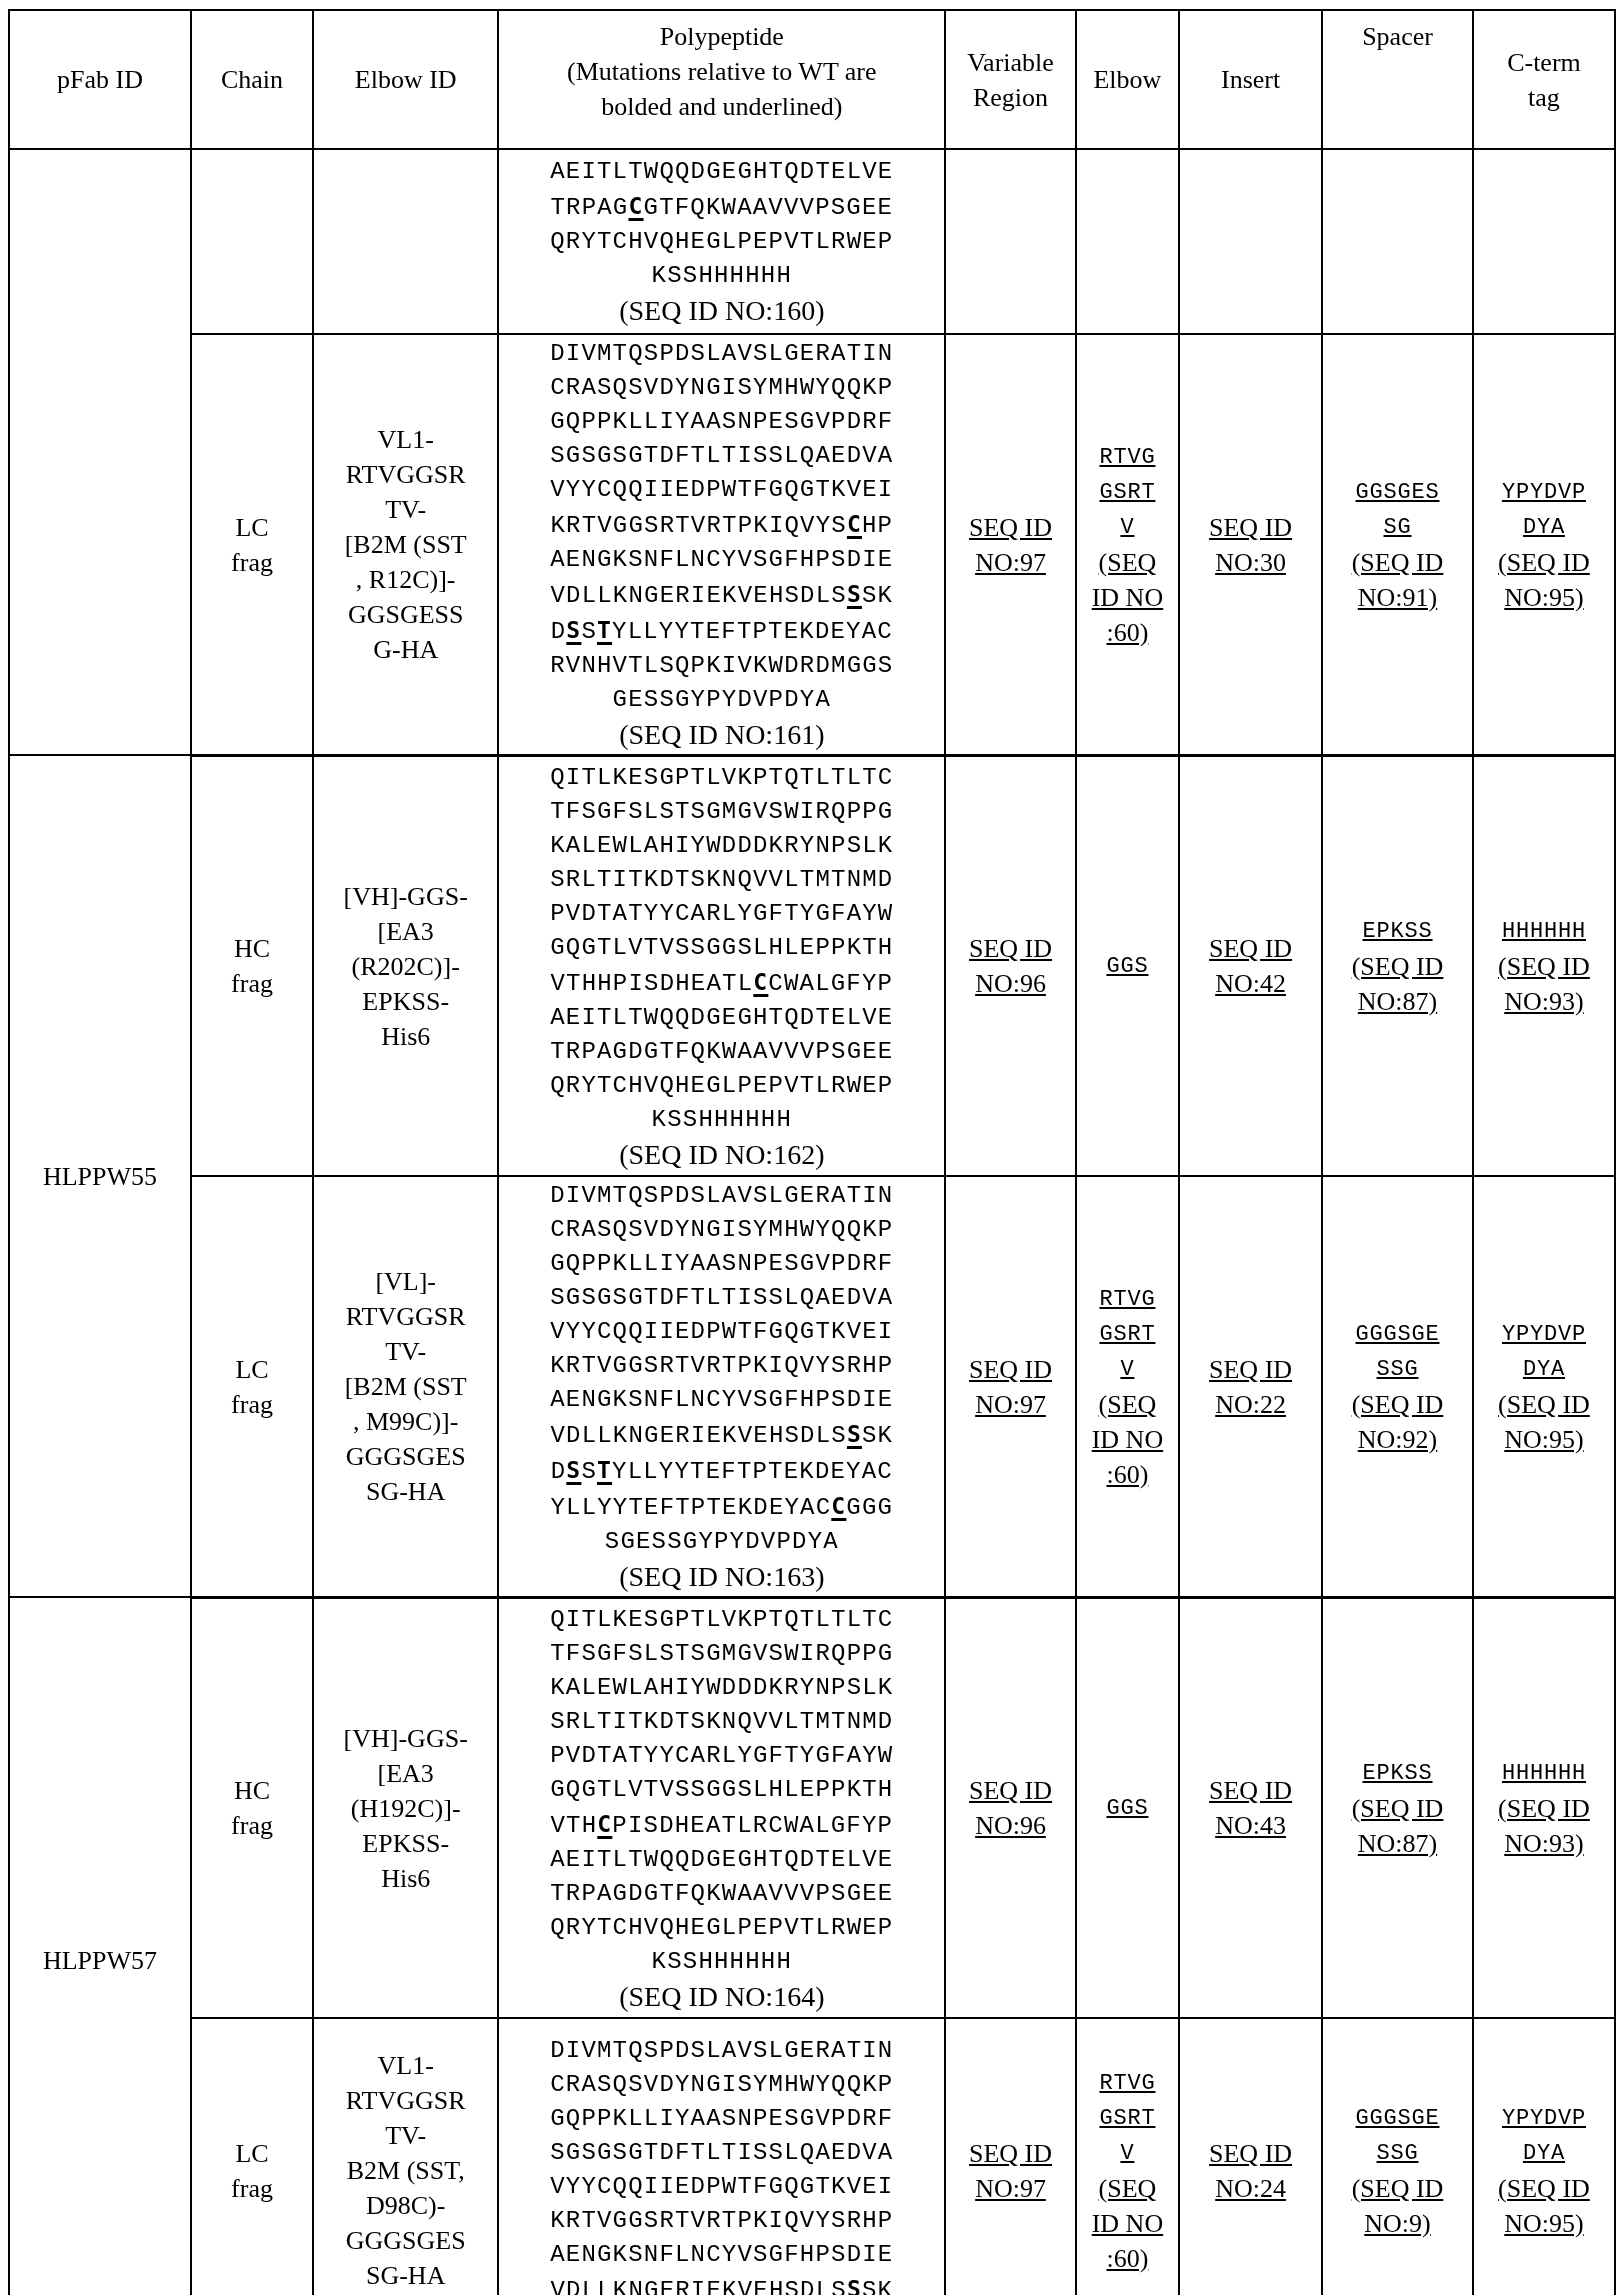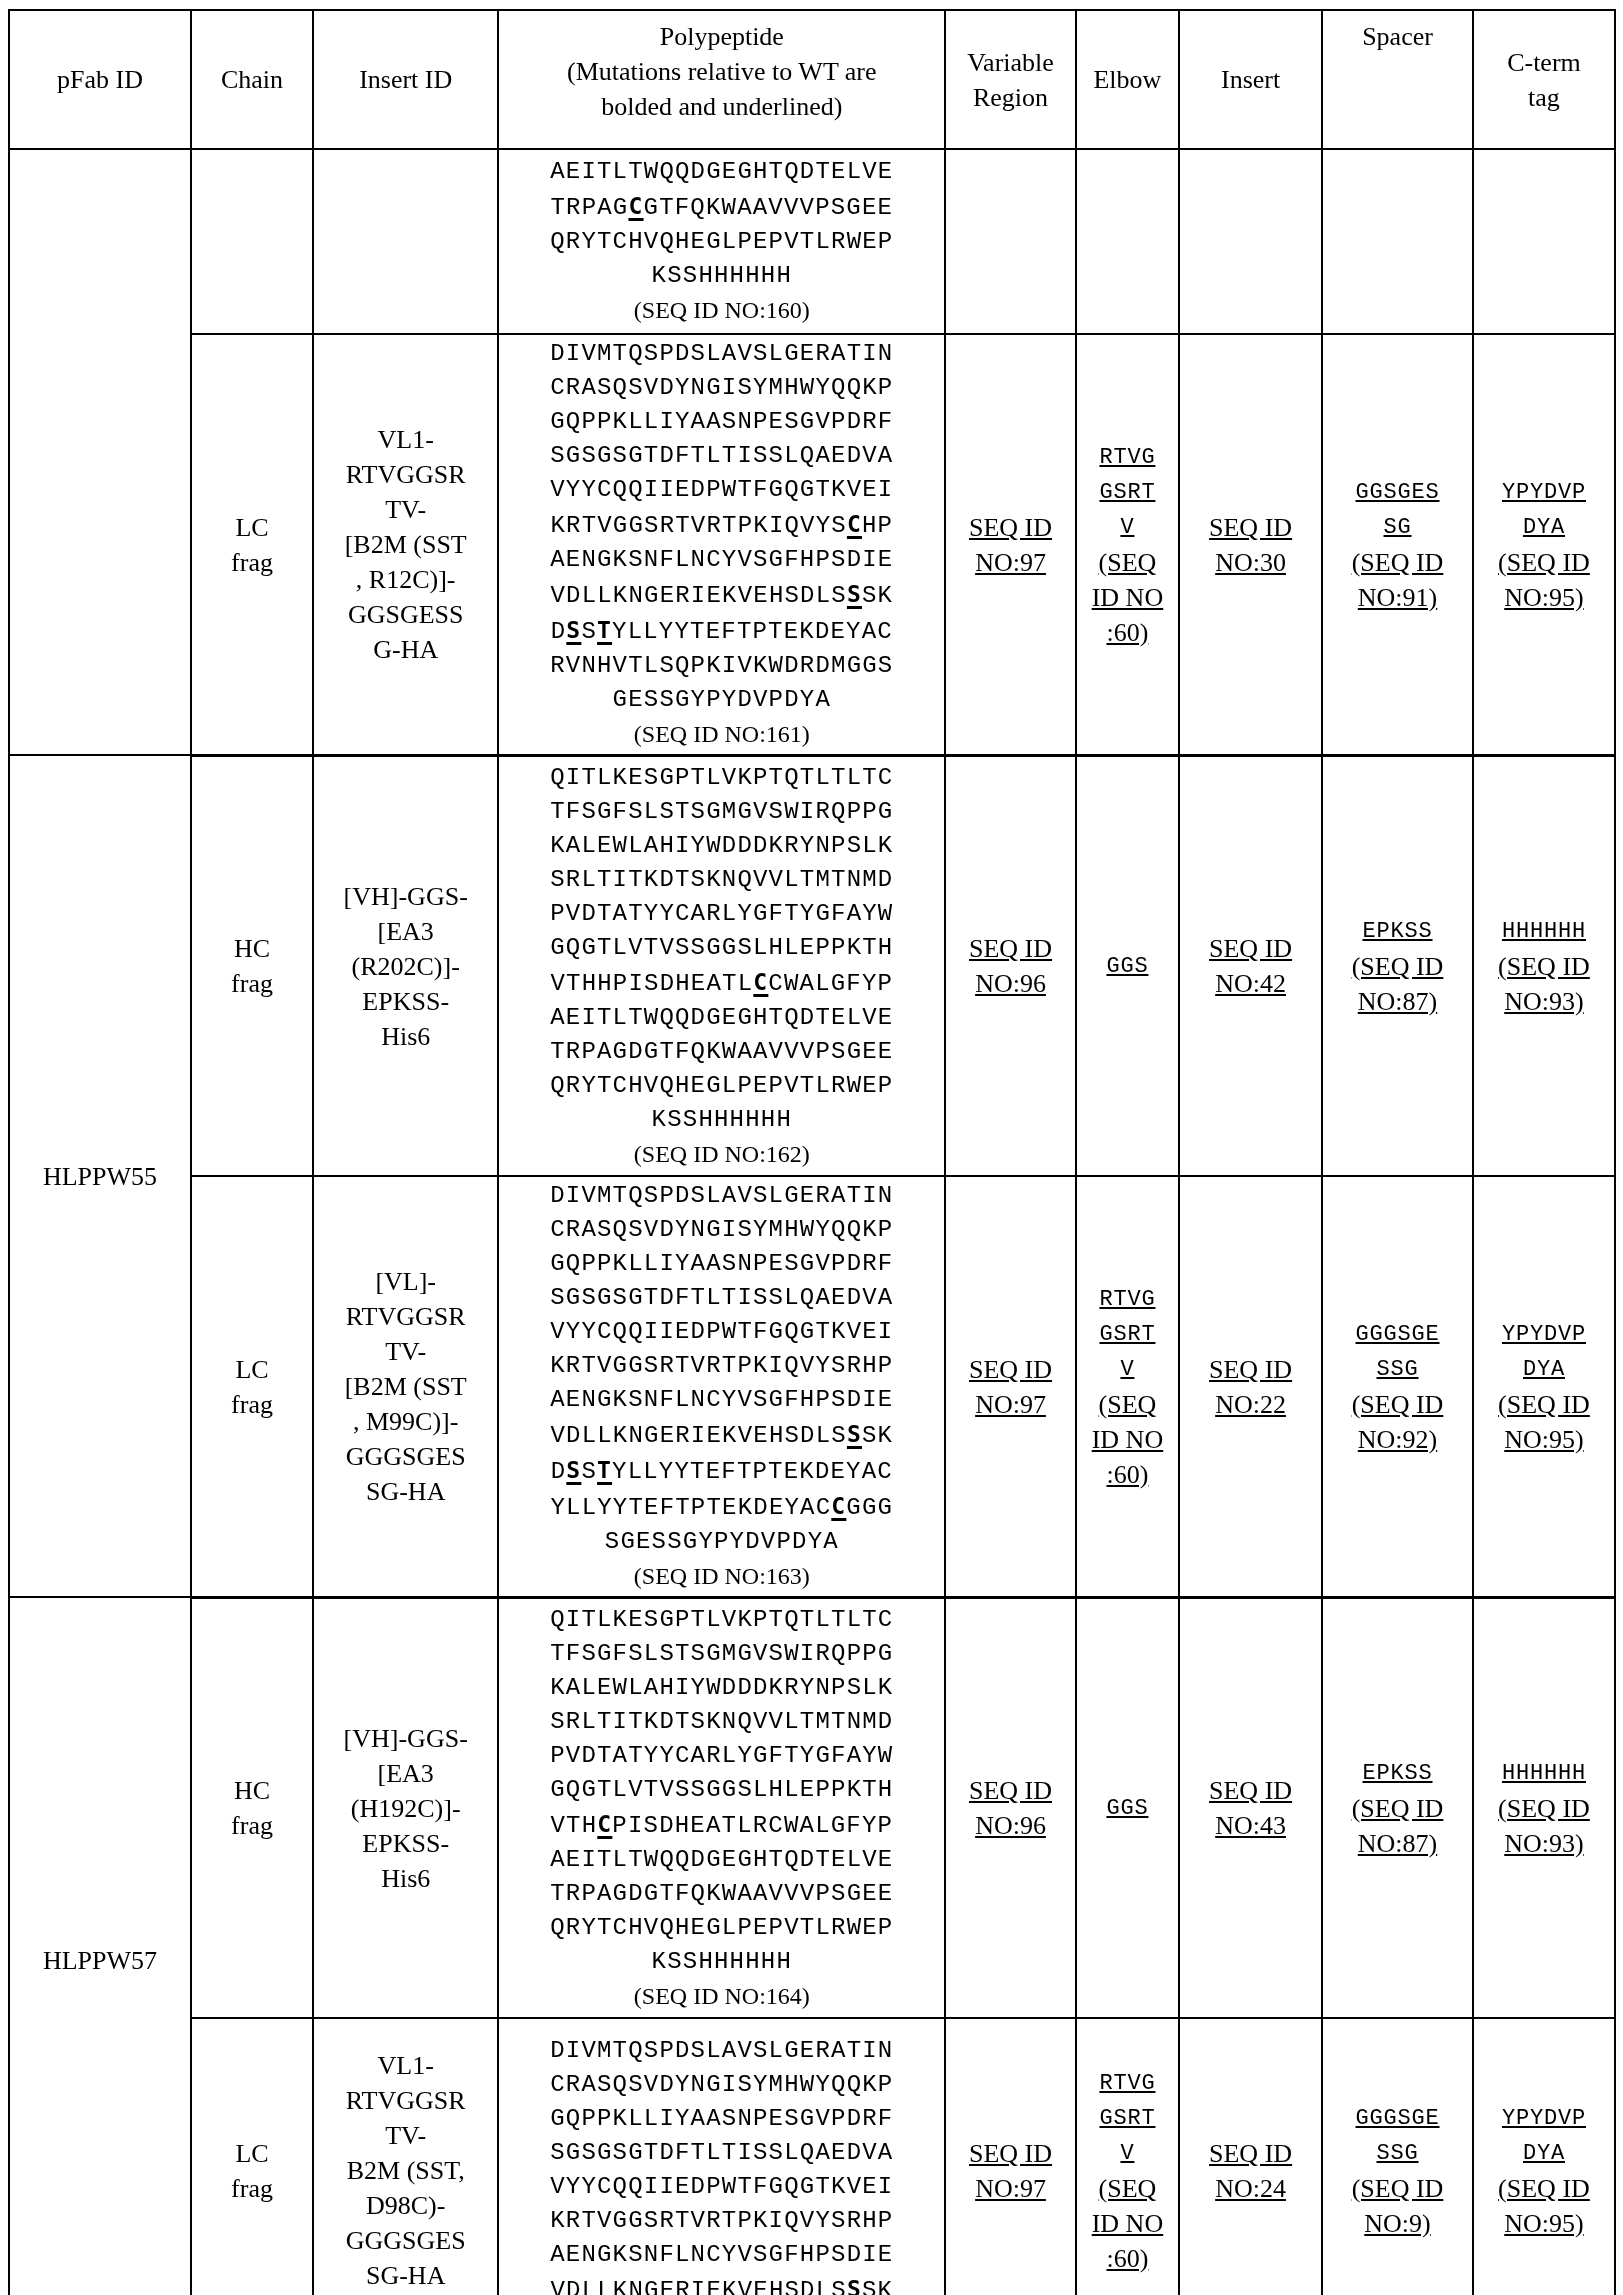--- a/index.html
+++ b/index.html
@@ -15,21 +15,21 @@
   thead th { border-bottom: 4.7px solid #000; height: 129px; }
   thead tr th { border-top: 4.7px solid #000; }
   tbody tr.group-end td { border-bottom: 3.9px solid #000; margin-left: 18px; }
   col.c-pfab { width: 176px; } col.c-chain { width: 118px; } col.c-cid { width: 179px; }
   col.c-poly { width: 432px; } col.c-var { width: 126px; } col.c-elbow { width: 100px; }
   col.c-ins { width: 138px; } col.c-spc { width: 146px; } col.c-tag { width: 137px; }
   .hdr-top { vertical-align: top !important; padding-top: 7.9px !important; }
   td.poly { text-align: left; vertical-align: top; padding: 6.3px 0 3.1px 17.3px; border-radius: 13px; }
   .seq-line { font-family: "Liberation Mono", "DejaVu Sans Mono", monospace; font-size: 24px; line-height: 34px; white-space: pre; letter-spacing: 1.2px; }
   .seq-line b { font-family: "DejaVu Sans Mono", monospace; font-weight: bold; text-decoration: underline; text-decoration-thickness: 3.1px; text-underline-offset: 3.9px; font-size: 23px; }
-  .seq-ref { font-size: 24px; line-height: 35px; }
+  .seq-ref { font-size: 28px; line-height: 35px; }
   td.left { text-align: left; padding-left: 11px; text-decoration: underline; }
   .mono-small { font-family: "Liberation Mono", "DejaVu Sans Mono", monospace; font-size: 22px; line-height: 35px; letter-spacing: 0.8px; display: block; }
   .block { display: block; }
   .cid { padding: 0 4.7px; }
 </style>
 </head>
 <body>
 
 <table class="seq-table">
   <colgroup>
@@ -40,21 +40,21 @@
       <col class="c-var">
     <col class="c-elbow">
       <col class="c-ins">
       <col class="c-spc">
       <col class="c-tag">
   </colgroup>
   <thead>
     <tr>
       <th><span>pFab ID</span></th>
       <th><span>Chain</span></th>
-      <th><span>Insert ID</span></th>
+      <th><span>Elbow ID</span></th>
       <th class="hdr-top">
         <span class="block">Polypeptide</span>
         <span class="block">(Mutations relative to WT are</span>
         <span class="block">bolded and underlined)</span>
       </th>
       <th>
         <span class="block">Variable</span>
         <span class="block">Region</span>
       </th>
       <th><span>Elbow</span></th>

